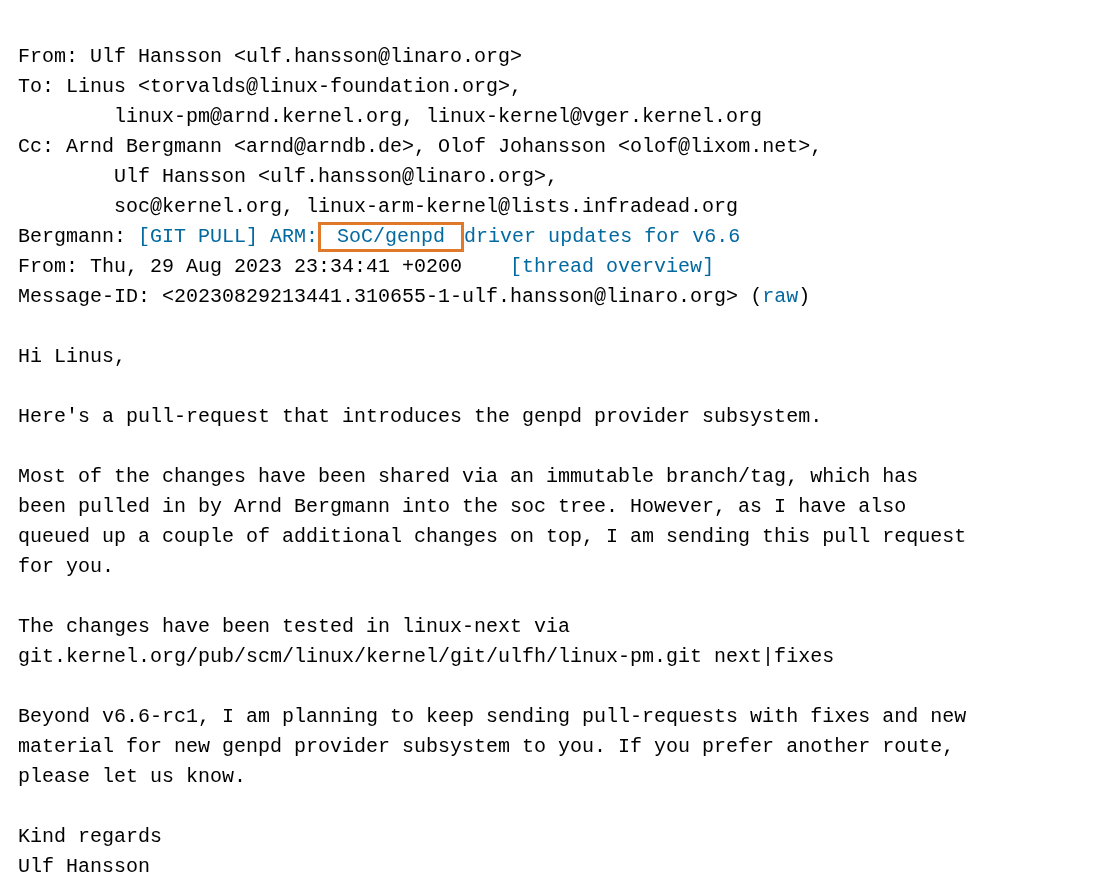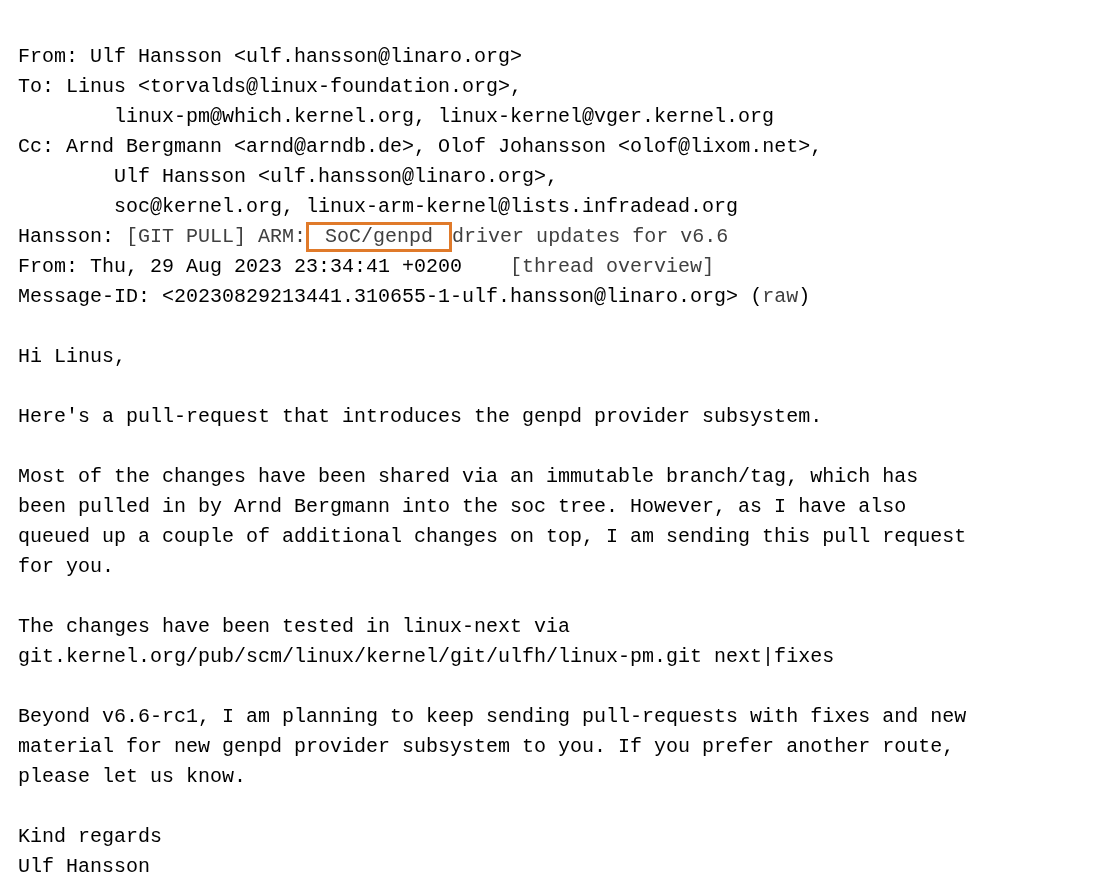--- a/index.html
+++ b/index.html
@@ -7,38 +7,38 @@
     font-size: 20px;
     line-height: 1.5;
     margin: 0;
     padding: 12px 18px;
     color: #000;
     background: #fff;
     white-space: pre-wrap;
     width: 1108px;
     box-sizing: border-box;
   }
-  .link { color: #404040; }
+  .link { color: #0369a1; }
   .highlight-box {
     border: 3px solid #e07a2a;
     padding: 0 4px;
     display: inline-block;
     line-height: 1.2;
   }
   a { text-decoration: none; }
 </style>
 </head>
 <body>
 <span>From: </span><span>Ulf Hansson &lt;ulf.hansson@linaro.org&gt;</span>
 <span>To: </span><span>Linus &lt;torvalds@linux-foundation.org&gt;,</span>
-<span>        linux-pm@which.kernel.org, linux-kernel@vger.kernel.org</span>
+<span>        linux-pm@arnd.kernel.org, linux-kernel@vger.kernel.org</span>
 <span>Cc: </span><span>Arnd Bergmann &lt;arnd@arndb.de&gt;, Olof Johansson &lt;olof@lixom.net&gt;,</span>
 <span>        Ulf Hansson &lt;ulf.hansson@linaro.org&gt;,</span>
 <span>        soc@kernel.org, linux-arm-kernel@lists.infradead.org</span>
-<span>Hansson: </span><a class="link"><span>[GIT PULL] ARM:</span><span class="highlight-box"> SoC/genpd </span><span>driver updates for v6.6</span></a>
+<span>Bergmann: </span><a class="link"><span>[GIT PULL] ARM:</span><span class="highlight-box"> SoC/genpd </span><span>driver updates for v6.6</span></a>
 <span>From: </span><span>Thu, 29 Aug 2023 23:34:41 +0200</span><span>    </span><a class="link">[thread overview]</a>
 <span>Message-ID: </span><span>&lt;20230829213441.310655-1-ulf.hansson@linaro.org&gt; (</span><a class="link">raw</a><span>)</span>
 
 <span>Hi Linus,
 
 Here's a pull-request that introduces the genpd provider subsystem.
 
 Most of the changes have been shared via an immutable branch/tag, which has
 been pulled in by Arnd Bergmann into the soc tree. However, as I have also
 queued up a couple of additional changes on top, I am sending this pull request

